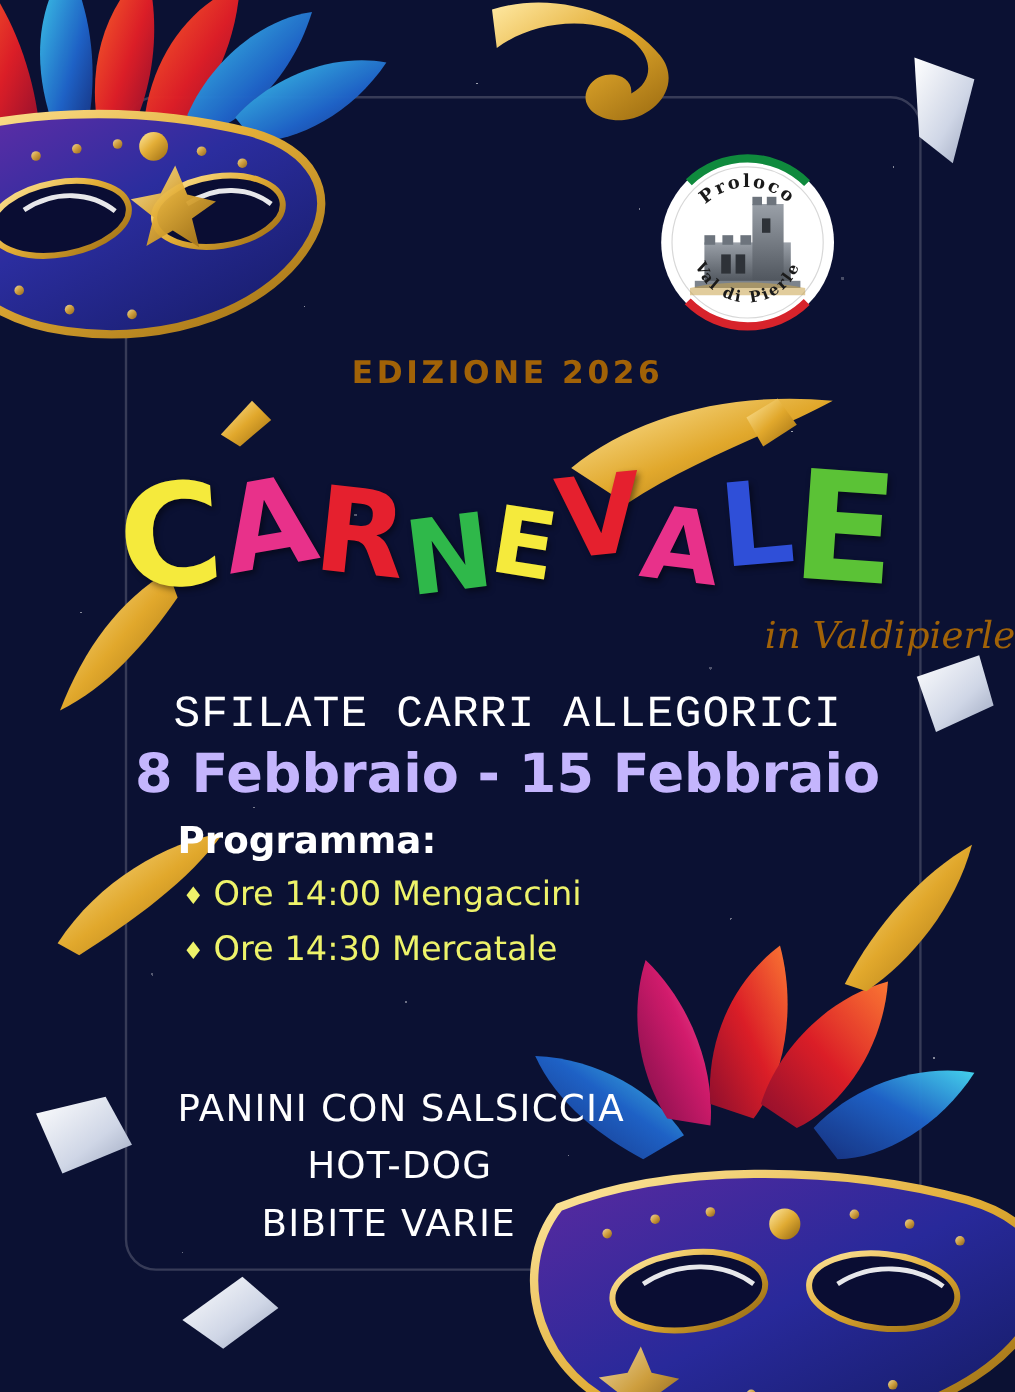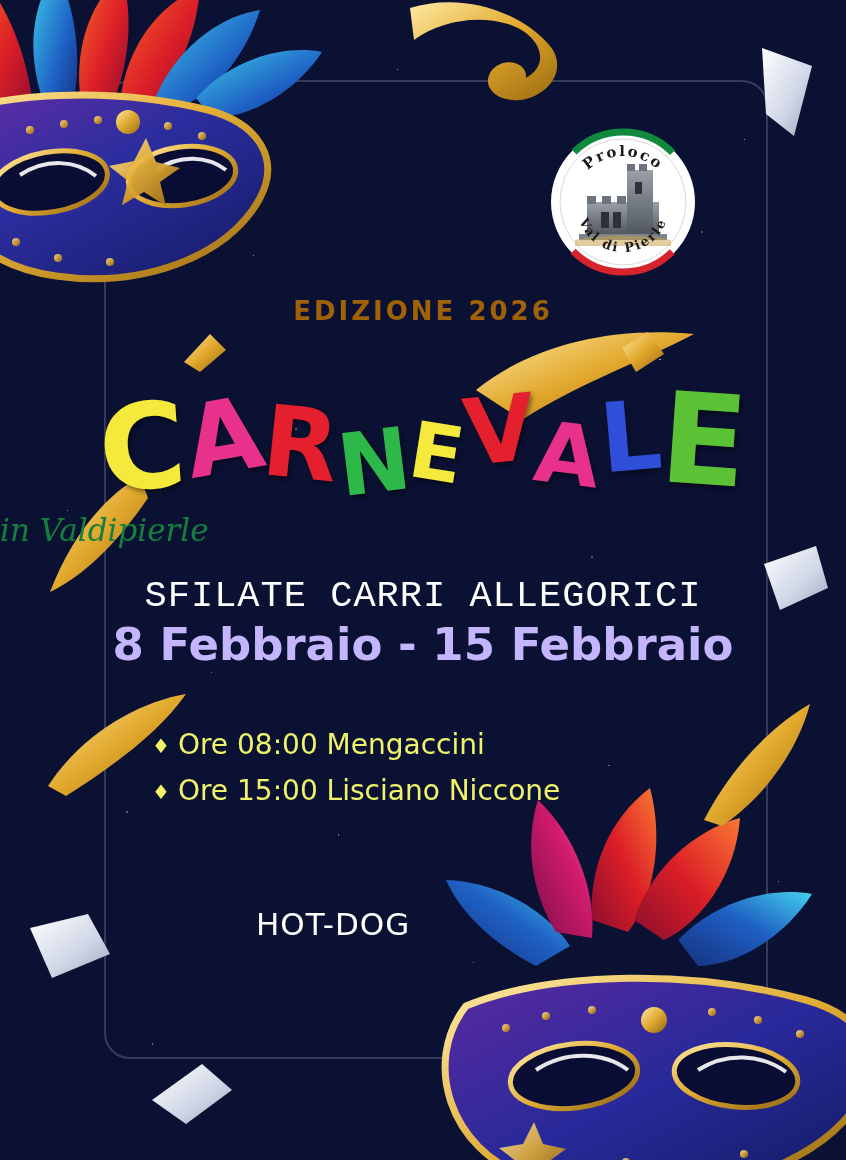--- a/index.html
+++ b/index.html
@@ -111,22 +111,22 @@
     font-weight: bold;
     font-size: 104px;
     line-height: 1;
     text-shadow: 2px 3px 5px rgba(0,0,0,0.45);
   }
   .sub-script {
     position: absolute;
     top: 512px;
     left: 0;
     width: 846px;
-    text-align: left;
-    color: #15803d;
+    text-align: right;
+    color: #a16207;
     font-size: 31px;
     font-style: italic;
     font-family: "DejaVu Serif", serif;
   }
   .sfilate {
     position: absolute;
     top: 575px;
     left: 0;
     width: 846px;
     text-align: center;
@@ -401,23 +401,26 @@
   <div class="edition">EDIZIONE 2026</div>
 
   <div class="carnevale"><span style="color: rgb(245, 234, 60); font-size: 118px; transform: translateY(10px) rotate(-4deg);">C</span><span style="color: rgb(232, 49, 138); font-size: 100px; transform: translateY(-6px) rotate(-10deg);">A</span><span style="color: rgb(229, 32, 46); font-size: 98px; transform: translateY(0px) rotate(6deg);">R</span><span style="color: rgb(47, 184, 74); font-size: 86px; transform: translateY(14px) rotate(-7deg);">N</span><span style="color: rgb(245, 234, 60); font-size: 78px; transform: translateY(2px) rotate(9deg);">E</span><span style="color: rgb(229, 32, 46); font-size: 92px; transform: translateY(-16px) rotate(-6deg);">V</span><span style="color: rgb(232, 49, 138); font-size: 84px; transform: translateY(6px) rotate(7deg);">A</span><span style="color: rgb(47, 79, 216); font-size: 96px; transform: translateY(-8px) rotate(-5deg);">L</span><span style="color: rgb(91, 194, 54); font-size: 126px; transform: translateY(6px) rotate(4deg);">E</span></div>
 
   <div class="sub-script">in Valdipierle</div>
 
   <div class="sfilate">SFILATE CARRI ALLEGORICI</div>
 
   <div class="dates">8 Febbraio - 15 Febbraio</div>
 
+  <div class="programma">Programma:</div>
 
   <div class="schedule">
-      <div class="schedule-item"><span class="bullet">♦</span><span>Ore 08:00 Mengaccini</span></div>
-      <div class="schedule-item"><span class="bullet">♦</span><span>Ore 15:00 Lisciano Niccone</span></div>
+      <div class="schedule-item"><span class="bullet">♦</span><span>Ore 14:00 Mengaccini</span></div>
+      <div class="schedule-item"><span class="bullet">♦</span><span>Ore 14:30 Mercatale</span></div>
     </div>
 
   <div class="food">
+    <div class="food-line food-line-1">PANINI CON SALSICCIA</div>
     <div class="food-line food-line-2">HOT-DOG</div>
+    <div class="food-line food-line-3">BIBITE VARIE</div>
   </div>
 
 </div>
 
 </body></html>

